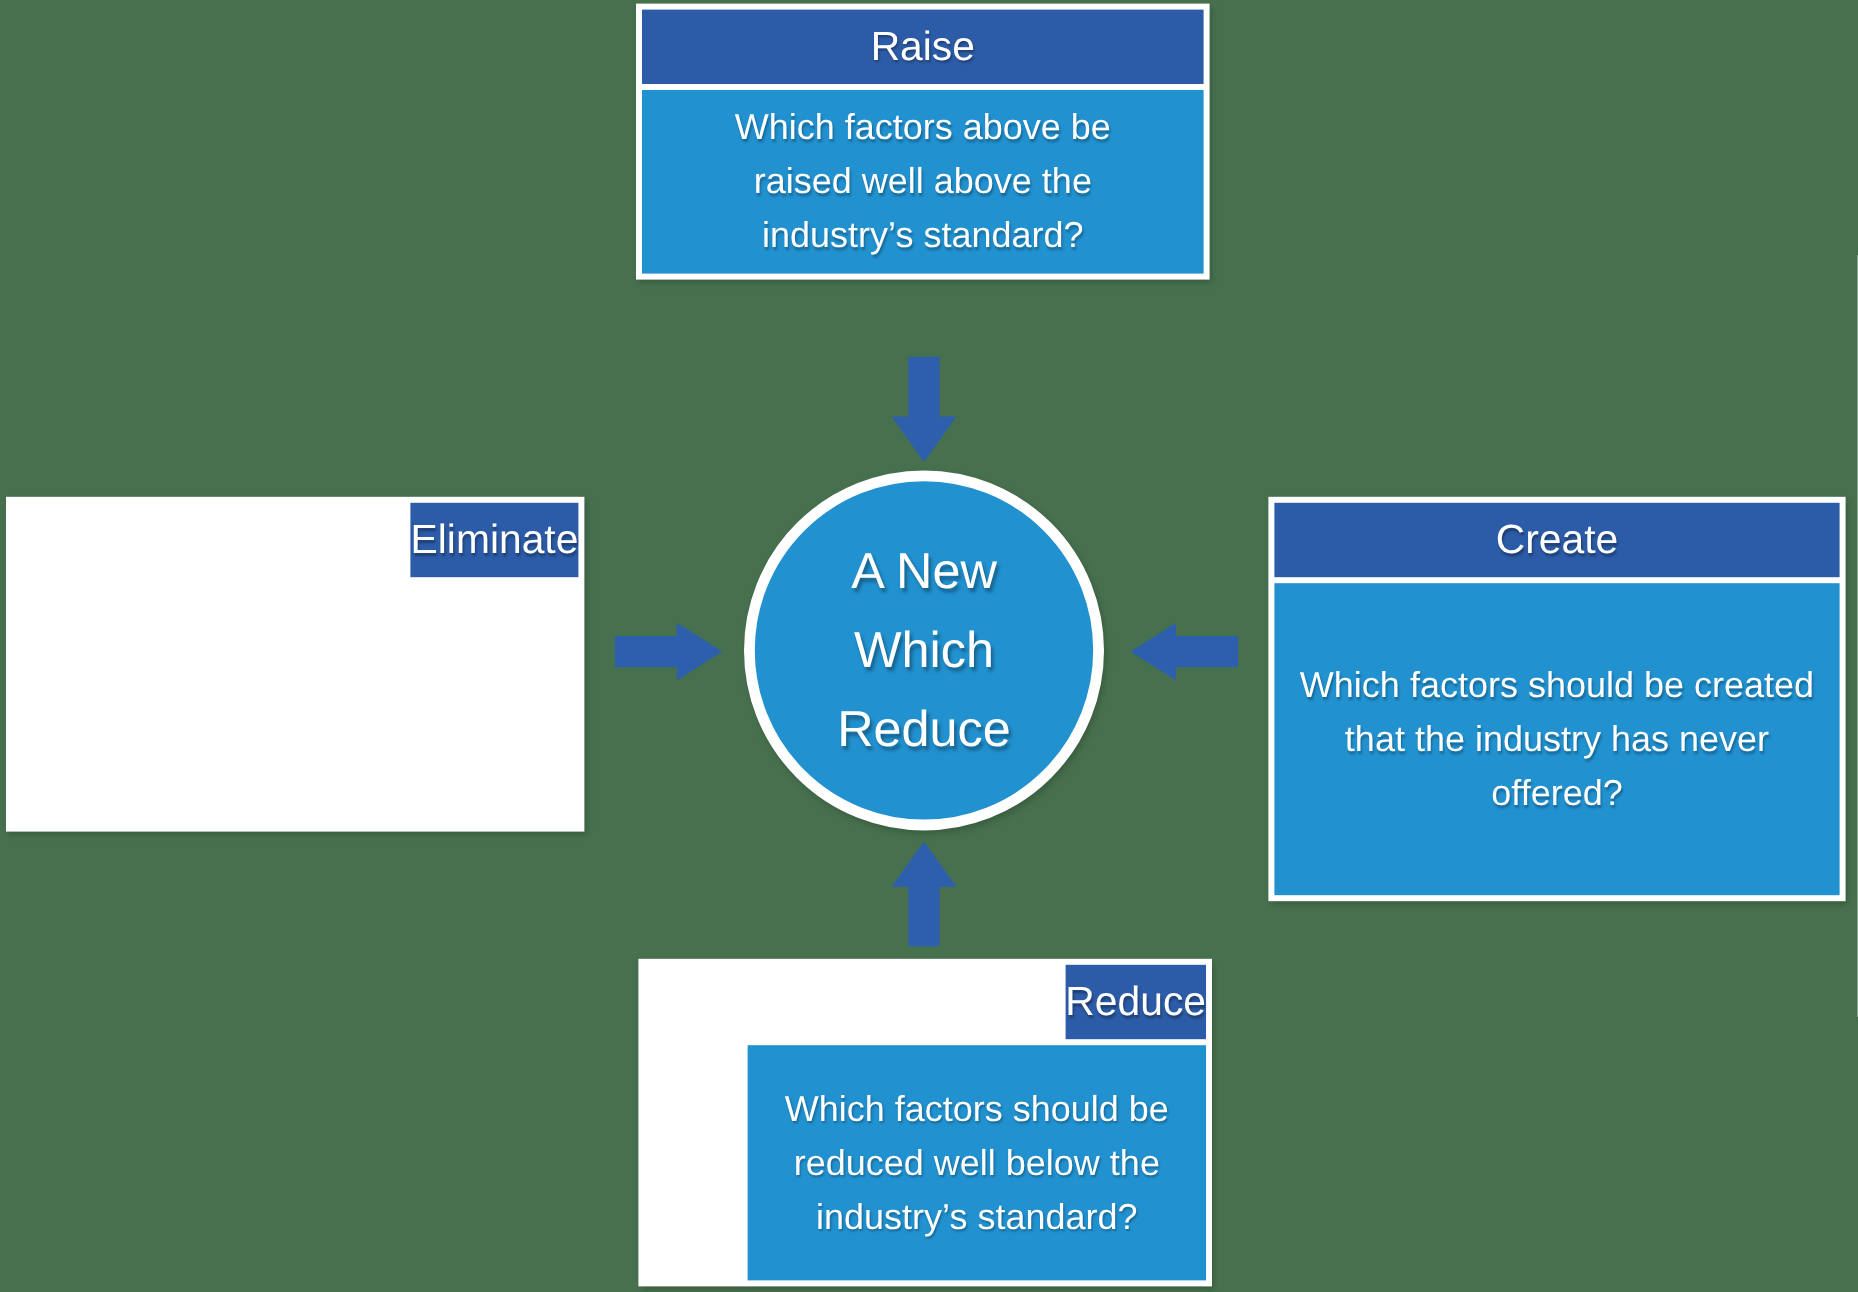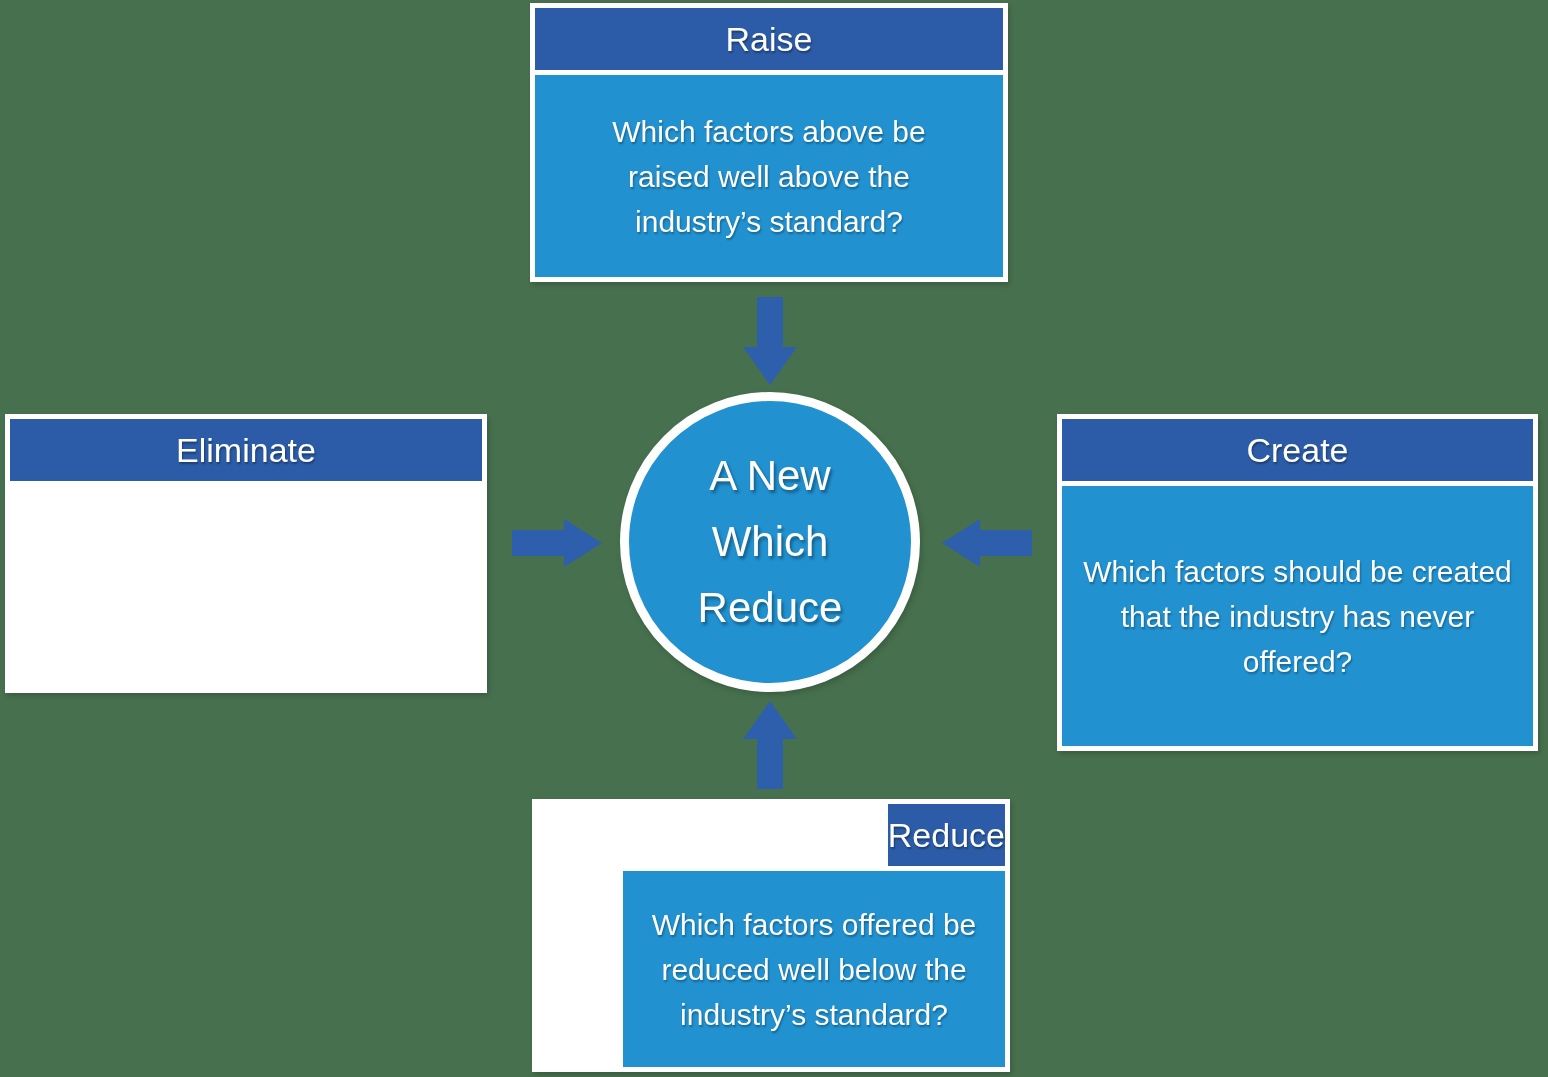--- a/index.html
+++ b/index.html
@@ -49,22 +49,22 @@
     align-items: center;
     justify-content: center;
     text-align: center;
     font-size: 30px;
     line-height: 1.5;
     text-shadow: 1px 2px 2px rgba(0,0,0,0.3);
   }
   .card-body p { margin: 0; }
   .em { }
 
-  .card-raise     { left: 530px;  top: 3px;   width: 478px; height: 279px; }
-  .card-eliminate { left: 5px;    top: 414px; width: 482px; height: 279px; }
+  .card-raise     { left: 530px;  top: 3px;   width: 478px; height: 230px; }
+  .card-eliminate { left: 5px;    top: 414px; width: 482px; height: 279px; align-items: flex-end; }
   .card-create    { left: 1057px; top: 414px; width: 481px; height: 337px; }
   .card-reduce    { left: 532px;  top: 799px; width: 478px; height: 273px; align-items: flex-end; }
 
   .card-raise  .card-body p,
   .card-reduce .card-body p   { max-width: 382px; }
   .card-eliminate .card-body p { max-width: 424px; }
   .card-create .card-body p    { max-width: 452px; }
 
   
   .value-circle {
@@ -129,21 +129,21 @@
   <div class="card card-create">
     <div class="card-header">Create</div>
     <div class="card-body">
       <p><span>Which factors should be created that the industry has never offered?</span><span class="em"></span><span></span></p>
     </div>
   </div>
 
   <div class="card card-reduce">
     <div class="card-header">Reduce</div>
     <div class="card-body">
-      <p><span>Which factors offered be reduced </span><span class="em">well below</span><span> the industry’s standard?</span></p>
+      <p><span>Which factors should be reduced </span><span class="em">well below</span><span> the industry’s standard?</span></p>
     </div>
   </div>
 
   <div class="arrow arrow-down"></div>
   <div class="arrow arrow-up"></div>
   <div class="arrow arrow-right"></div>
   <div class="arrow arrow-left"></div>
 
   <div class="value-circle">
     <div>A New</div>

